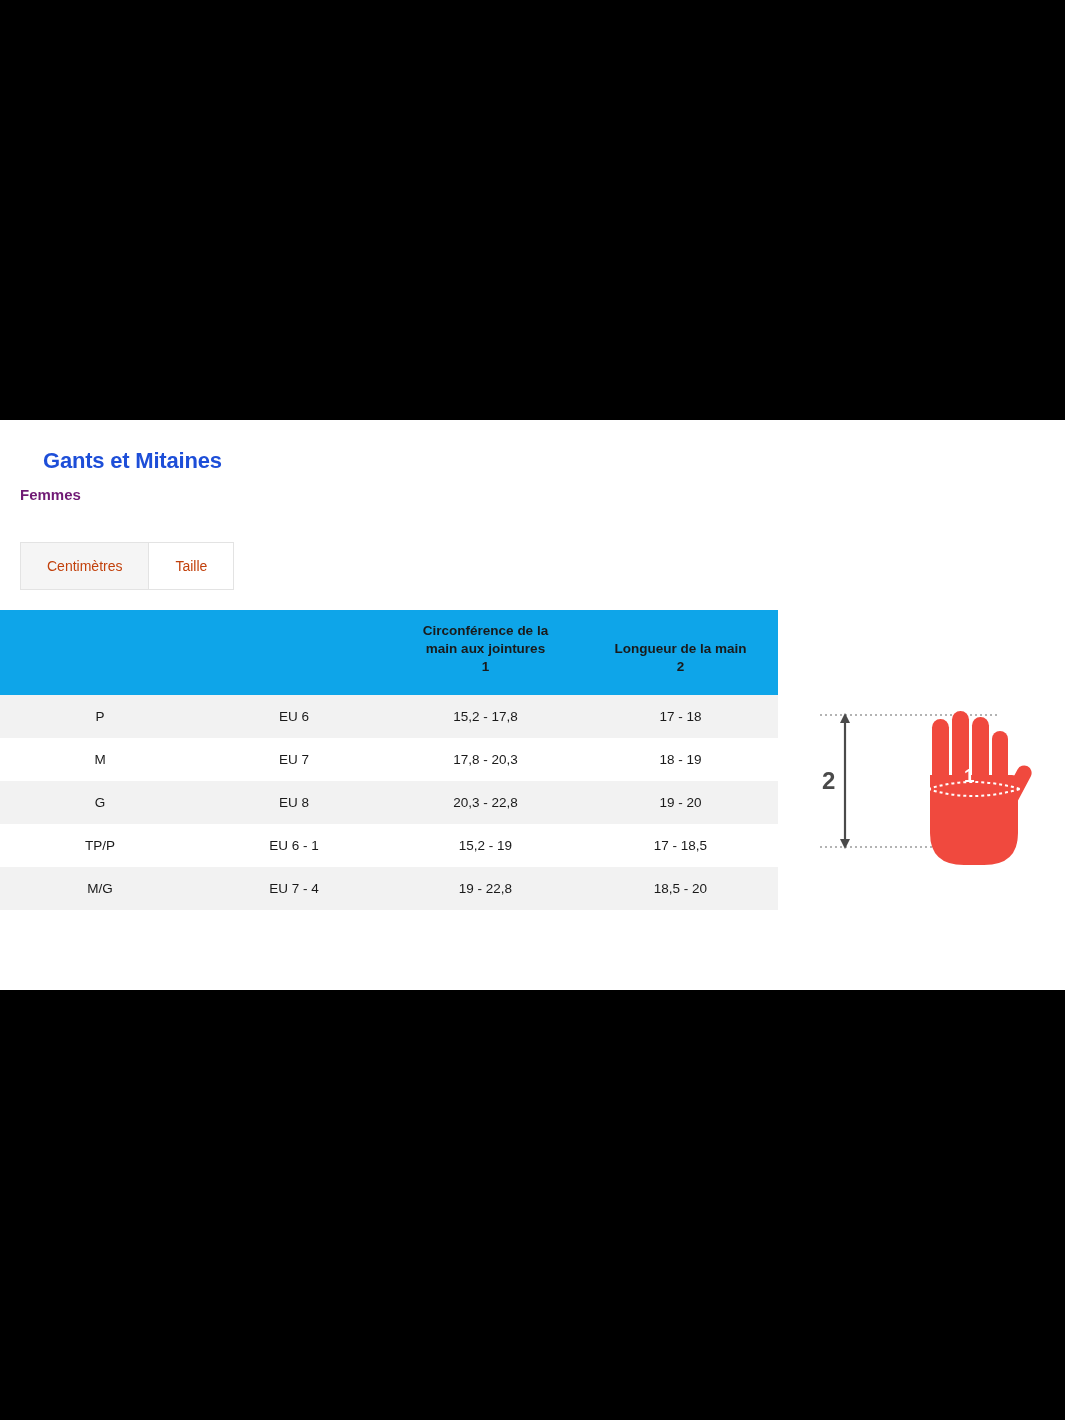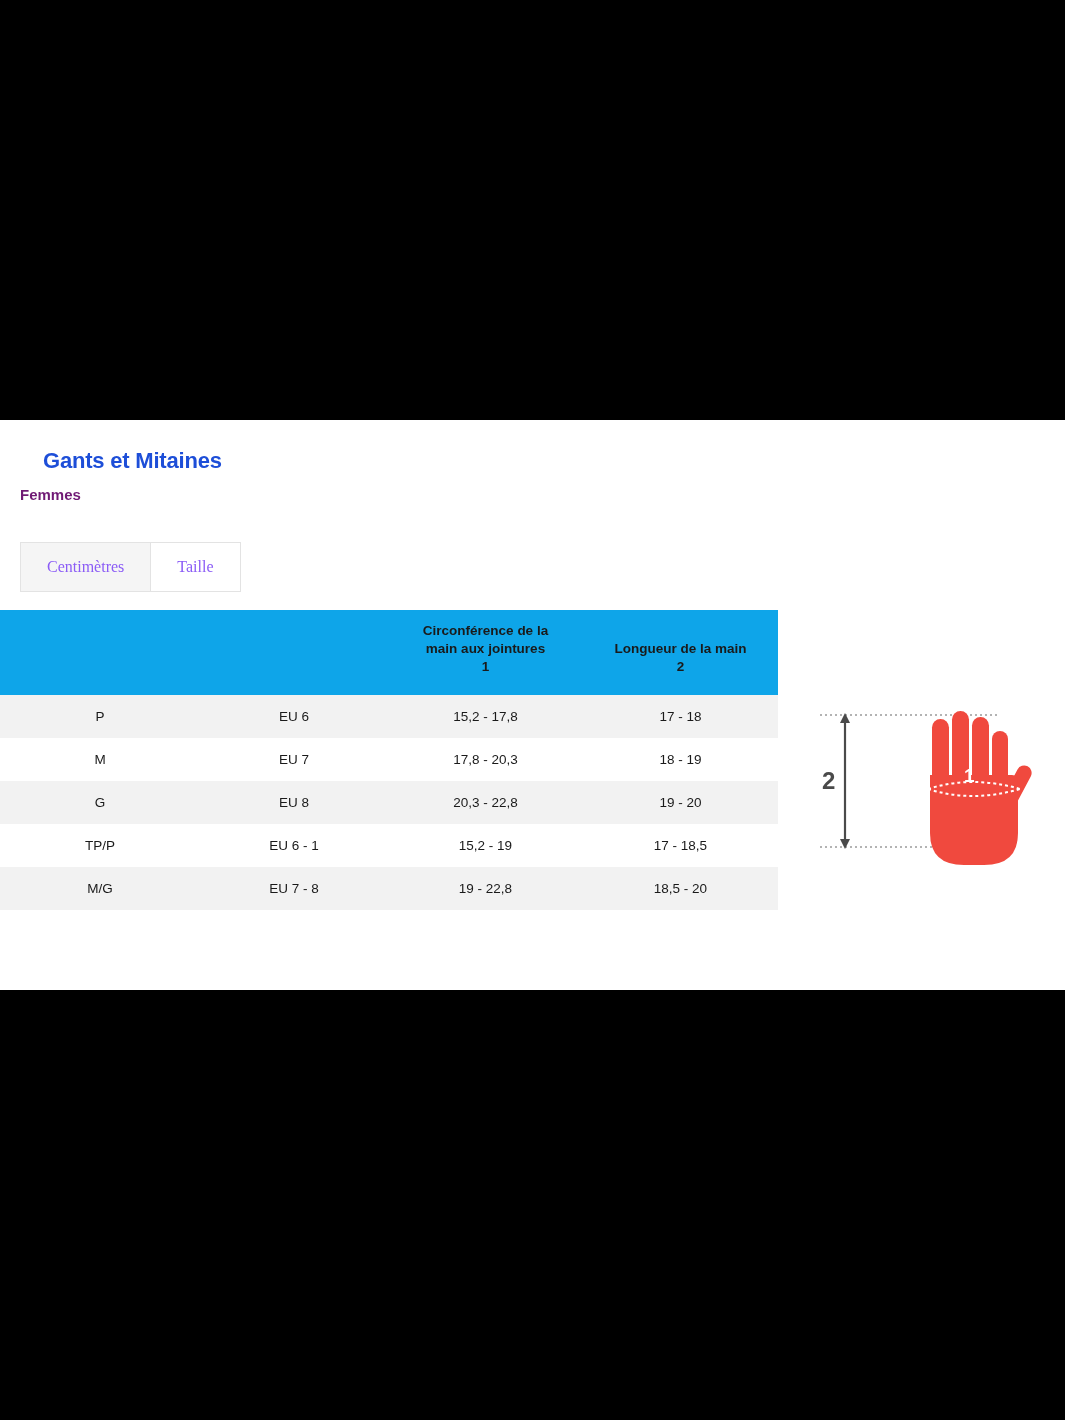--- a/index.html
+++ b/index.html
@@ -54,27 +54,26 @@
   #unit-tabs {
     position: absolute;
     left: 20px;
     top: 122px;
     display: flex;
     border: 1px solid #e3e3e3;
     background: #ffffff;
   }
   .unit-tab {
     padding: 15px 26px;
-    font-size: 16px;
-    color: #8b5cf6;
+    font-size: 14px;
+    color: #c2410c;
     cursor: pointer;
     border-right: 1px solid #e3e3e3;
     background: #f5f5f5;
     white-space: nowrap;
-    font-family: Liberation Serif, serif;
   }
   .unit-tab:last-child {
     border-right: none;
     background: #ffffff;
   }
   .unit-tab.active {
     background: #f5f5f5;
   }
 
   #size-table {
@@ -194,21 +193,21 @@
           <td>19 - 20</td>
         </tr>
         <tr>
           <td>TP/P</td>
           <td>EU 6 - 1</td>
           <td>15,2 - 19</td>
           <td>17 - 18,5</td>
         </tr>
         <tr>
           <td>M/G</td>
-          <td>EU 7 - 8</td>
+          <td>EU 7 - 4</td>
           <td>19 - 22,8</td>
           <td>18,5 - 20</td>
         </tr>
       </tbody>
     </table>
 
     <div id="hand-figure">
       <svg width="240" height="180" viewBox="0 0 240 180">
 
         <line x1="8" y1="10" x2="185" y2="10" stroke="#9a9a9a" stroke-width="1.5" stroke-dasharray="2,3"></line>

